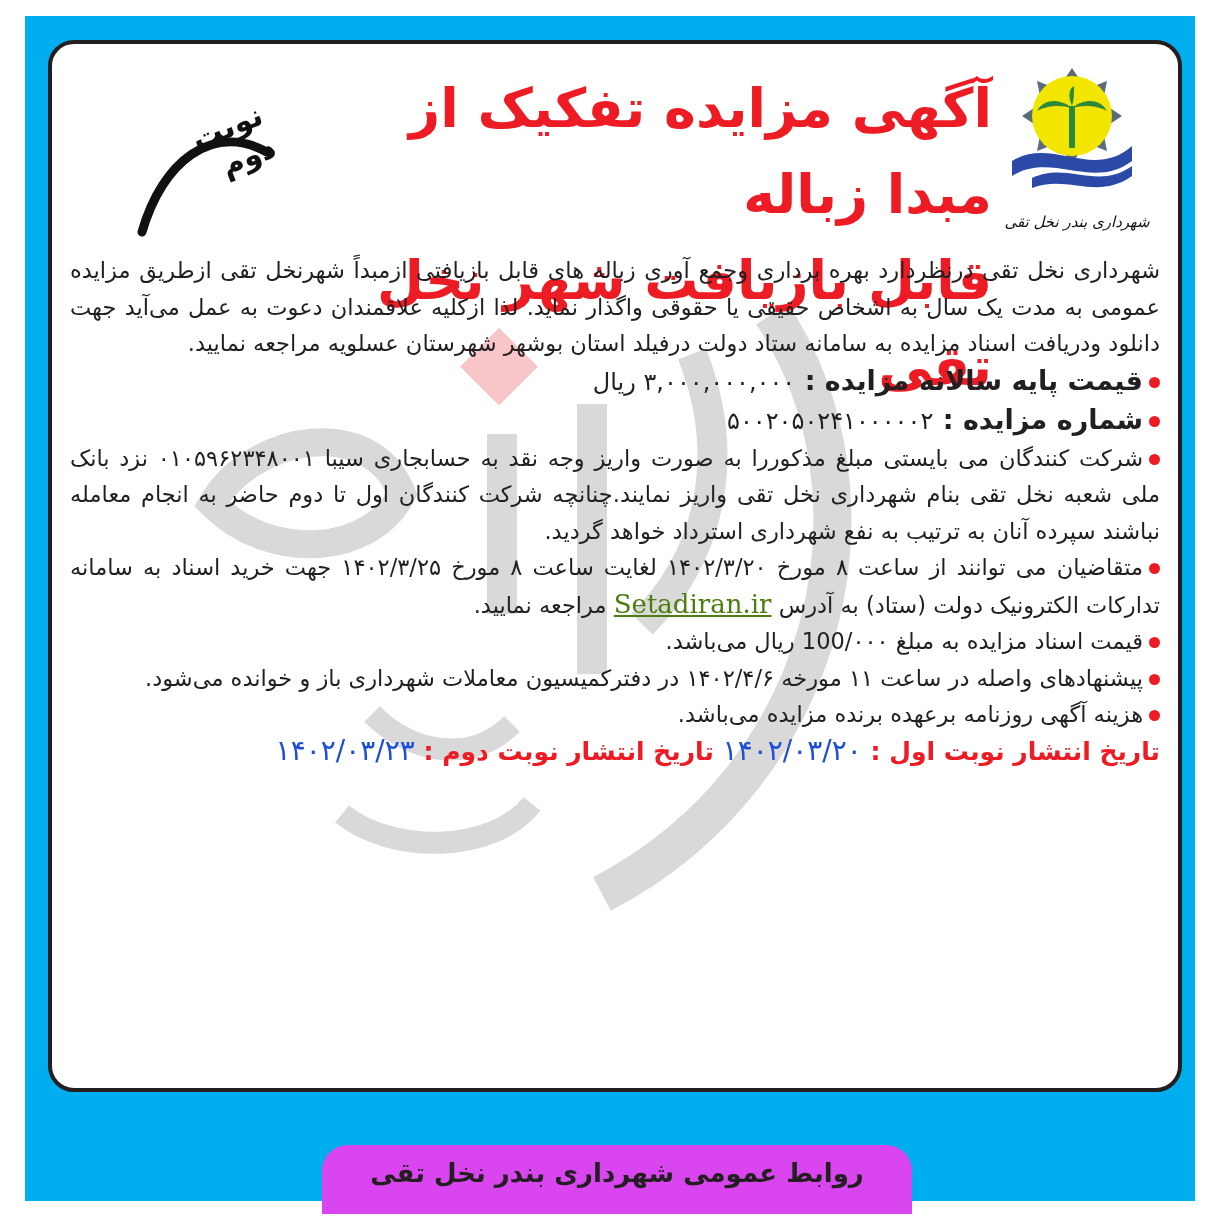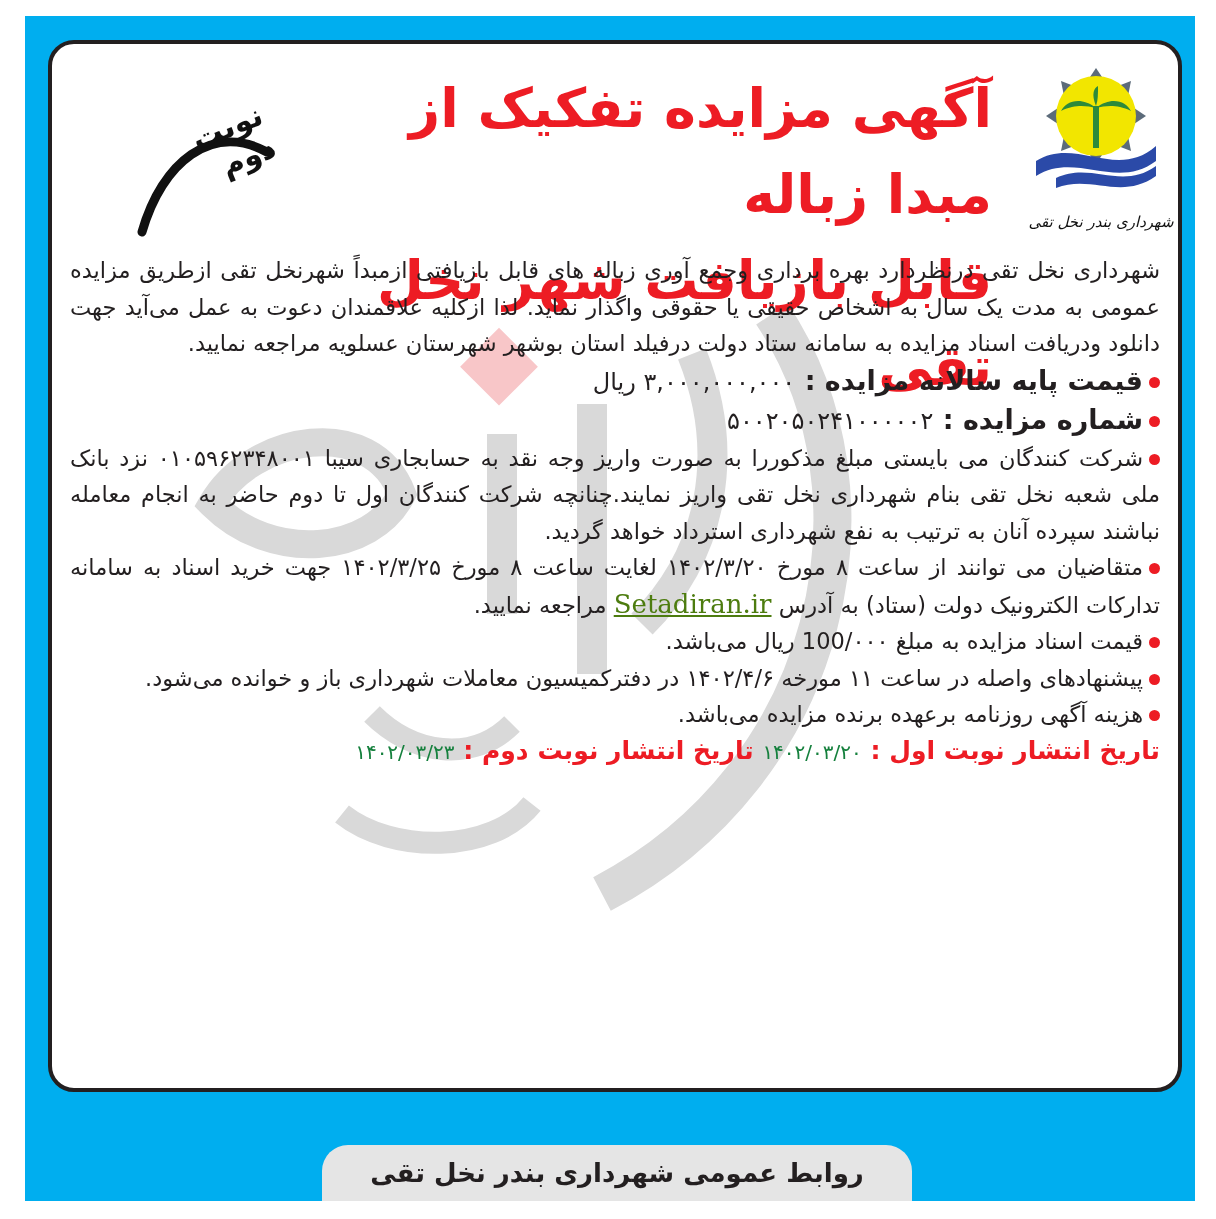--- a/index.html
+++ b/index.html
@@ -1,33 +1,33 @@
 <!DOCTYPE html>
 <html><head>
 <meta charset="utf-8">
 <style>
   html, body { margin:0; padding:0; background:#ffffff; }
   body { width:1216px; height:1219px; position:relative; overflow:hidden; font-family:"DejaVu Sans", sans-serif; }
   .frame { position:absolute; left:25px; top:16px; width:1170px; height:1185px; background:#00aeef; }
   .card { position:absolute; left:48px; top:40px; width:1126px; height:1044px; background:#fff; border:4px solid #231f20; border-radius:26px; overflow:hidden; }
   .watermark { position:absolute; left:120px; top:250px; width:700px; height:620px; pointer-events:none; }
-  .logo { position:absolute; right:2px; top:22px; width:160px; height:165px; }
+  .logo { position:absolute; right:26px; top:22px; width:160px; height:165px; }
   .logo-caption { position:absolute; left:10px; bottom:0; width:150px; text-align:center; font-family:"DejaVu Serif", serif; font-size:15px; font-style:italic; color:#111; }
   .title { position:absolute; left:240px; top:22px; width:700px; text-align:right; color:#ed1c24; font-family:"DejaVu Sans", sans-serif; font-weight:bold; direction:rtl; line-height:86px; font-size:54px; letter-spacing:-1px; }
   .stamp { position:absolute; left:30px; top:38px; width:190px; height:160px; }
   .stamp-text { position:absolute; left:70px; top:35px; font-size:30px; font-weight:bold; direction:rtl; transform:rotate(-22deg); color:#111; }
   .body { position:absolute; left:18px; right:18px; top:208px; direction:rtl; text-align:justify; color:#231f20; font-family:"DejaVu Sans", sans-serif; font-size:22.5px; line-height:36.5px; }
   .body p { margin:0; }
   .bullet { display:inline-block; width:11px; height:11px; border-radius:50%; background:#ed1c24; margin-left:6px; vertical-align:middle; }
   .bold-line { font-weight:bold; font-size:27px; line-height:38px; }
   .bold-line .val { font-weight:normal; font-size:24px;margin-left:21px; }
   .link { color:#4d7c0f; text-decoration:underline; font-family:"DejaVu Serif", serif; direction:ltr; unicode-bidi:embed; font-size:26px; }
   .pub { font-weight:bold; color:#ed1c24; font-size:25px; margin-top:4px; }
-  .pub .date { color:#15803d; font-weight:normal; font-size:20px; }
-  .footer-tab { position:absolute; left:322px; top:1145px; width:590px; height:56px; background:#e5e5e5; border-radius:26px 26px 0 0; text-align:center; direction:rtl; font-weight:bold; font-size:26px; line-height:56px; color:#231f20; }
+  .pub .date { color:#1d4ed8; font-weight:normal; font-size:28px; }
+  .footer-tab { position:absolute; left:322px; top:1145px; width:590px; height:69px; background:#d946ef; border-radius:26px 26px 0 0; text-align:center; direction:rtl; font-weight:bold; font-size:26px; line-height:56px; color:#231f20; }
 </style>
 </head>
 <body>
 
 <div class="frame"></div>
 
 <div class="card">
 
   <svg class="watermark" viewBox="0 0 700 620">
     <path d="M600 20 C 720 200, 660 480, 430 600" fill="none" stroke="#d9d9d9" stroke-width="38"></path>

